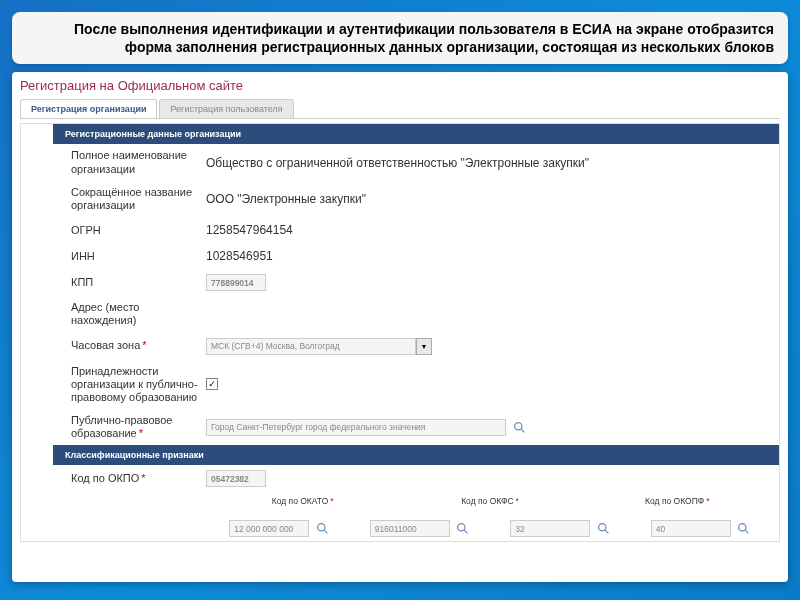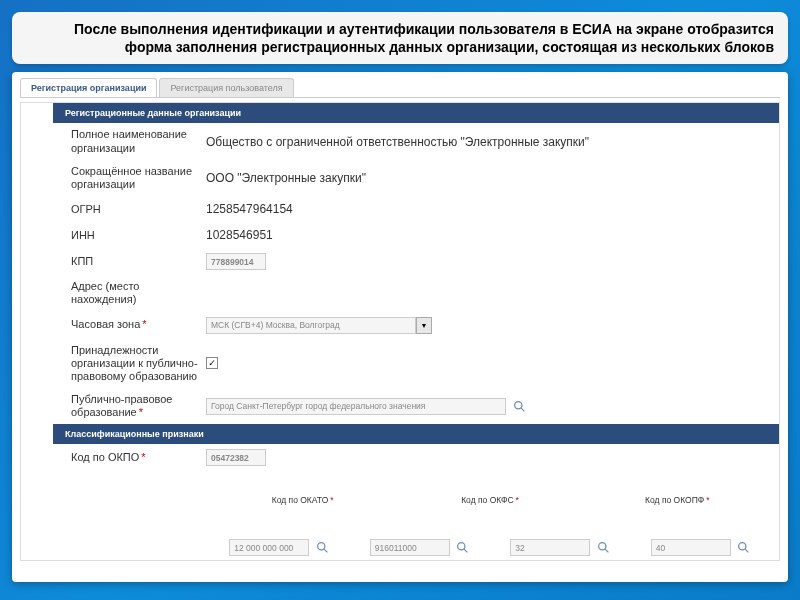--- a/index.html
+++ b/index.html
@@ -121,21 +121,20 @@
     margin-left: 6px;
     display: inline-flex;
     align-items: center;
     justify-content: center;
   }
   .magnify svg { width: 13px; height: 13px; }
   .four-col {
     display: flex;
     gap: 4px;
     padding: 4px 10px 4px 190px;
-    margin-top: 20px;
   }
   .four-col .col { flex: 1; }
   .four-col .col-label {
     font-size: 8.5px;
     color: #333;
     text-align: center;
     margin-bottom: 6px;
   }
   .four-col .col-input {
     display: flex;
@@ -147,20 +146,21 @@
   }
 </style>
 </head>
 <body>
 
 <div class="caption-box">
   <h2>После выполнения идентификации и аутентификации пользователя в ЕСИА на экране отобразится форма заполнения регистрационных данных организации, состоящая из нескольких блоков</h2>
 </div>
 
 <div class="app-window">
+  <div class="page-title">Регистрация на Официальном сайте</div>
 
   <div class="tabs">
     <div class="tab active">Регистрация организации</div>
     <div class="tab">Регистрация пользователя</div>
   </div>
 
   <div class="content">
     <div class="section-header">Регистрационные данные организации</div>
 
     <div class="form-row">

